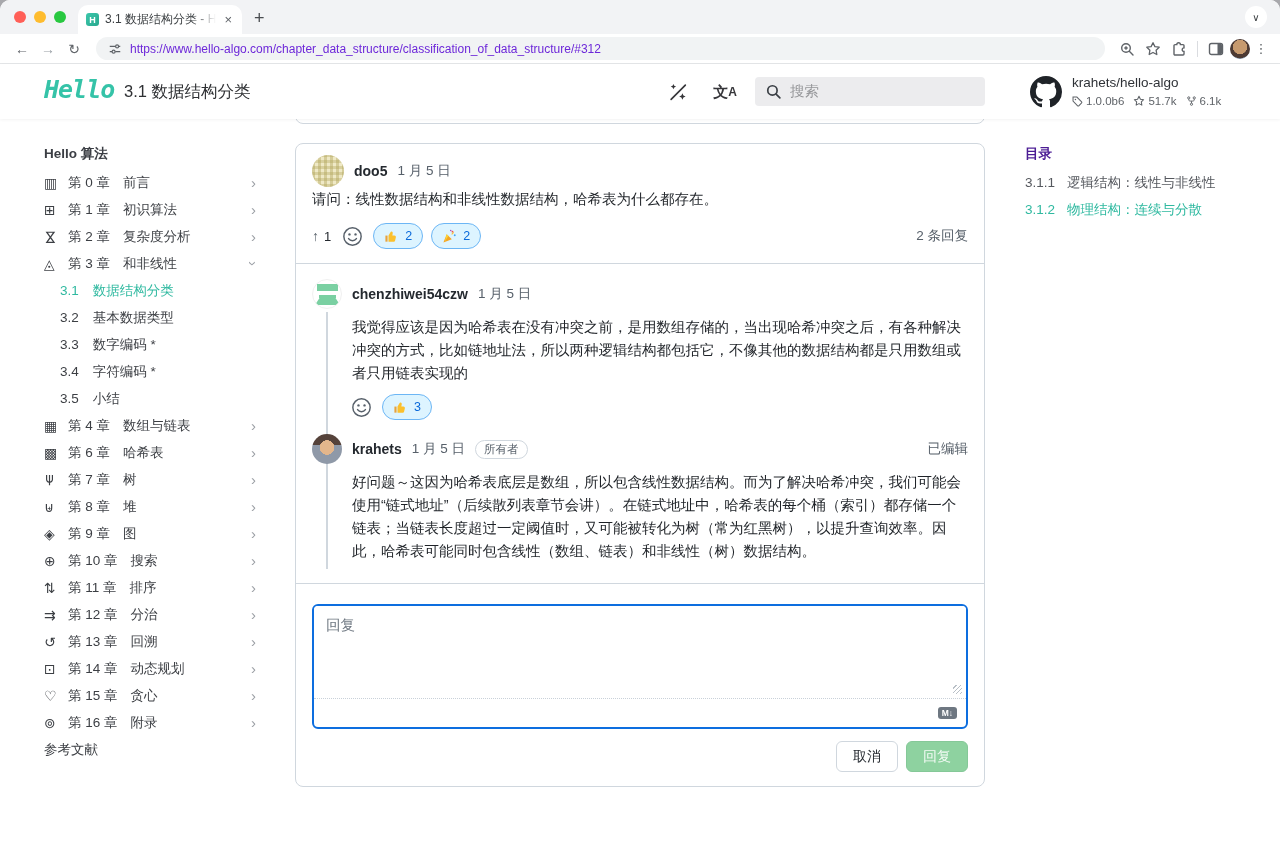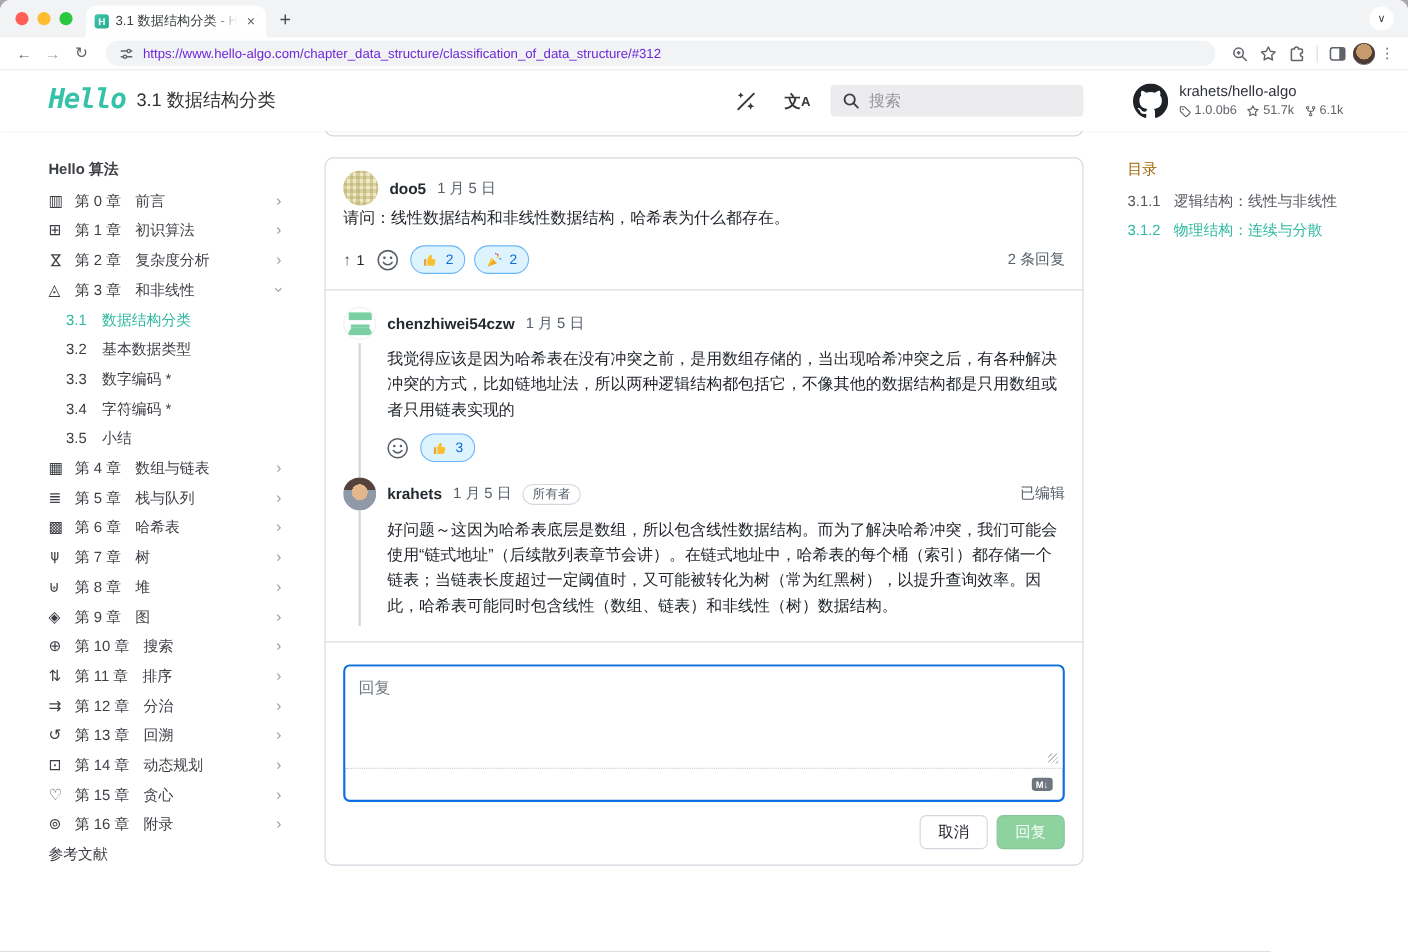--- a/index.html
+++ b/index.html
@@ -73,21 +73,21 @@
   [data-icon="heap-icon"]::before{content:"⊎";} [data-icon="graph-icon"]::before{content:"◈";}
   [data-icon="search-nav-icon"]::before{content:"⊕";} [data-icon="sort-icon"]::before{content:"⇅";}
   [data-icon="divide-icon"]::before{content:"⇉";} [data-icon="backtrack-icon"]::before{content:"↺";}
   [data-icon="dp-icon"]::before{content:"⊡";} [data-icon="greedy-icon"]::before{content:"♡";}
   [data-icon="appendix-icon"]::before{content:"⊚";}
   [data-icon="chevron-right-icon"]::before{content:"›";}
   [data-icon="chevron-down-icon"]::before{content:"›"; display:inline-block; transform:rotate(90deg);}
 
   
   .toc { position:absolute; left:1025px; top:140px; width:240px; }
-  .toc-title { font-size:13.5px; font-weight:normal; color:#a16207; height:27px; line-height:27px; margin-bottom:2px; }
+  .toc-title { font-size:13.5px; font-weight:bold; color:#4c1d95; height:27px; line-height:27px; margin-bottom:2px; }
   .toc-item { display:flex; height:27px; align-items:center; font-size:13.5px; color:#55585e; }
   .toc-item .toc-label { margin-left:12px; }
   .toc-item.active { color:#2fb9a0; }
 
   
   .prev-sliver { position:absolute; left:295px; top:100px; width:690px; height:24px;
                  border:1px solid #d0d7de; border-radius:8px; background:#fff; }
   .card { position:absolute; left:295px; top:143px; width:690px; background:#fff;
           border:1px solid #d0d7de; border-radius:8px; }
   .main-comment { padding:10px 16px 13px; }
@@ -309,26 +309,20 @@
       </div>
     <div class="nav-sub">
         <span>3.5</span>
         <span class="sub-title">小结</span>
       </div>
 
     <div class="nav-row">
         <span class="nav-ic" data-icon="array-icon"></span>
         <span>第 4 章</span>
         <span class="nav-title">数组与链表</span>
-        <span class="nav-chev" data-icon="chevron-right-icon"></span>
-      </div>
-    <div class="nav-row">
-        <span class="nav-ic" data-icon="stack-icon"></span>
-        <span>第 5 章</span>
-        <span class="nav-title">栈与队列</span>
         <span class="nav-chev" data-icon="chevron-right-icon"></span>
       </div>
     <div class="nav-row">
         <span class="nav-ic" data-icon="hash-icon"></span>
         <span>第 6 章</span>
         <span class="nav-title">哈希表</span>
         <span class="nav-chev" data-icon="chevron-right-icon"></span>
       </div>
     <div class="nav-row">
         <span class="nav-ic" data-icon="tree-icon"></span>

